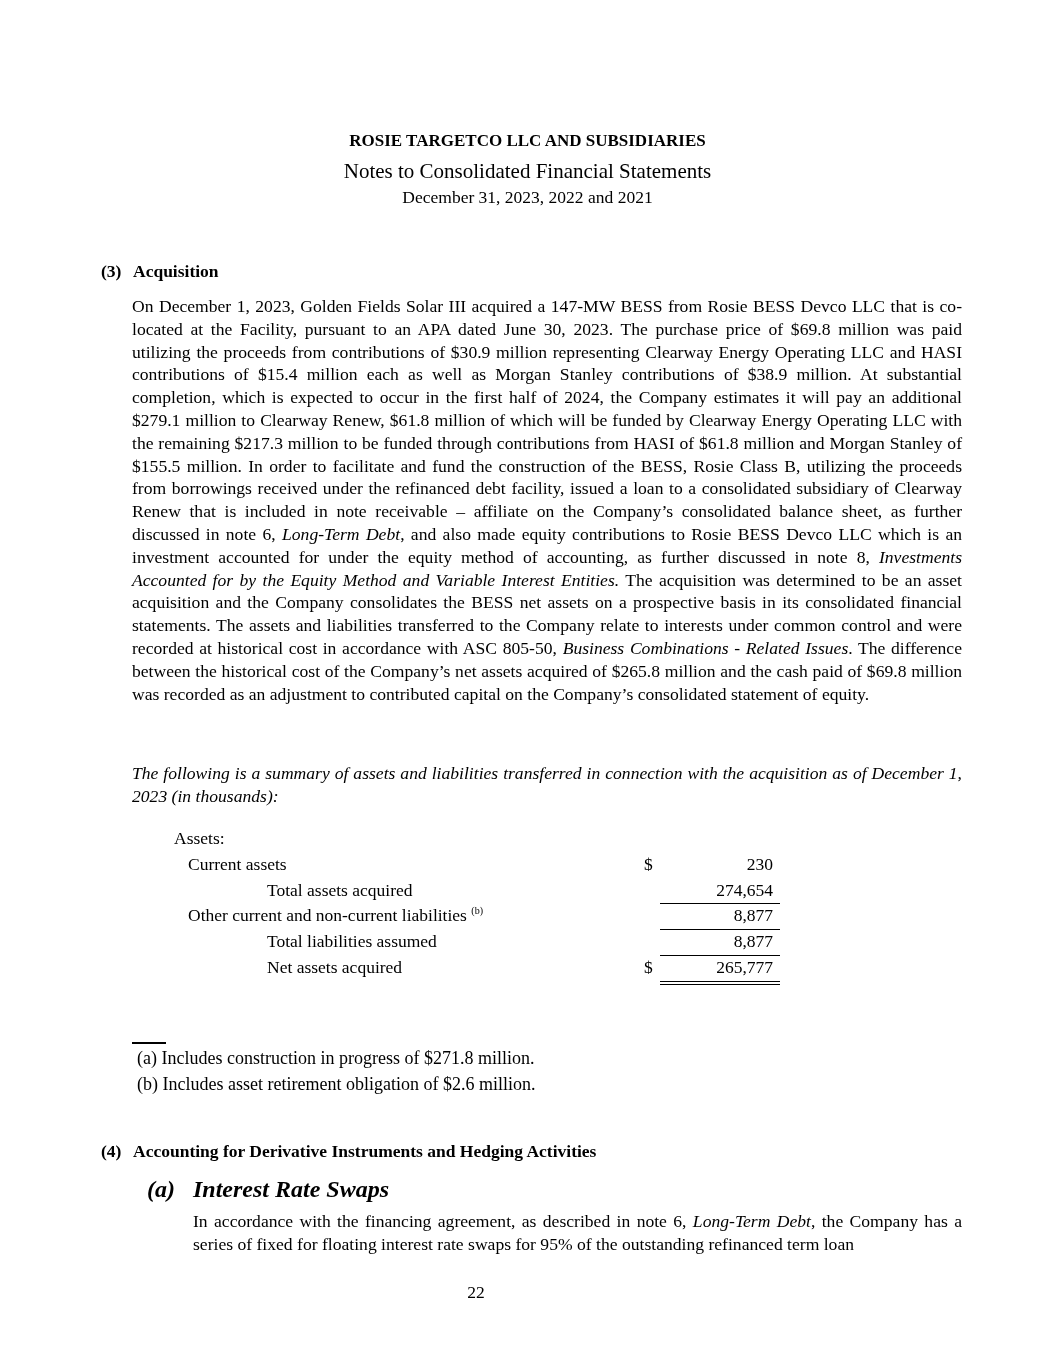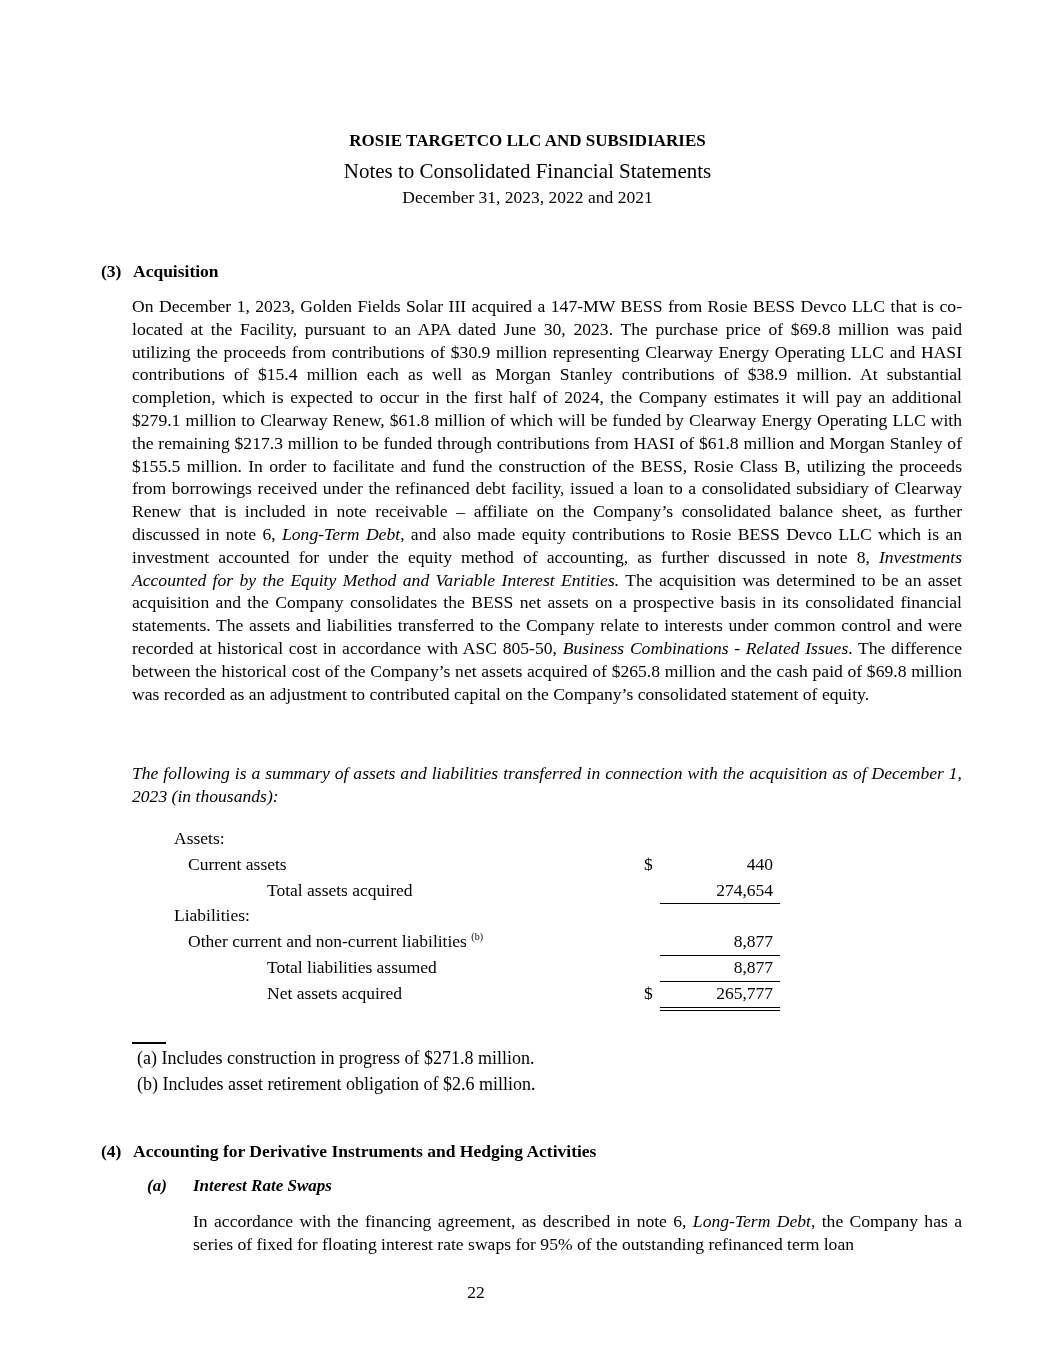--- a/index.html
+++ b/index.html
@@ -29,21 +29,21 @@
   .ind2 { left: 93px; }
   .dollar { position: absolute; left: 470px; }
   .amt { position: absolute; left: 486px; width: 120px; text-align: right; padding-right: 7px; box-sizing: border-box; }
   .amt.bb { border-bottom: 1.5px solid #000; }
   .amt.dbl { border-bottom: 4px double #000; }
   sup { font-size: 10px; vertical-align: 7px; line-height: 0; }
 
   .fn-rule { position: absolute; left: 132px; top: 1042px; width: 34px; border-top: 2px solid #000; }
   .fn { position: absolute; left: 137px; font-size: 18px; }
 
-  .sub-head { position: absolute; left: 147px; top: 1176px; font-weight: bold; font-style: italic; font-size: 17px; }
+  .sub-head { position: absolute; left: 147px; top: 1176px; font-weight: bold; font-style: italic; font-size: 24px; }
   .sub-head .sub-letter { display: inline-block; width: 46px; }
 
   .para2 {
     position: absolute; left: 193px; width: 769px; top: 1210px;
     text-align: justify; line-height: 22.8px; font-size: 17.6px;
   }
   .page-num { position: absolute; top: 1282px; left: 0; width: 952px; text-align: center; font-size: 17.5px; }
 </style>
 </head>
 <body>
@@ -60,28 +60,25 @@
 
 <div class="para" style="top:762px;font-style:italic;">The following is a summary of assets and liabilities transferred in connection with the acquisition as of December 1, 2023 (in thousands):</div>
 
 <div class="tbl">
   <div class="row">
     <span class="lbl">Assets:</span>
   </div>
   <div class="row">
     <span class="lbl ind1">Current assets</span>
     <span class="dollar">$</span>
-    <span class="amt">440</span>
+    <span class="amt">230</span>
   </div>
   <div class="row">
     <span class="lbl ind2">Total assets acquired</span>
     <span class="amt bb">274,654</span>
-  </div>
-  <div class="row">
-    <span class="lbl">Liabilities:</span>
   </div>
   <div class="row">
     <span class="lbl ind1"><span>Other current and non-current liabilities</span> <sup>(b)</sup></span>
     <span class="amt bb">8,877</span>
   </div>
   <div class="row">
     <span class="lbl ind2">Total liabilities assumed</span>
     <span class="amt bb">8,877</span>
   </div>
   <div class="row">

